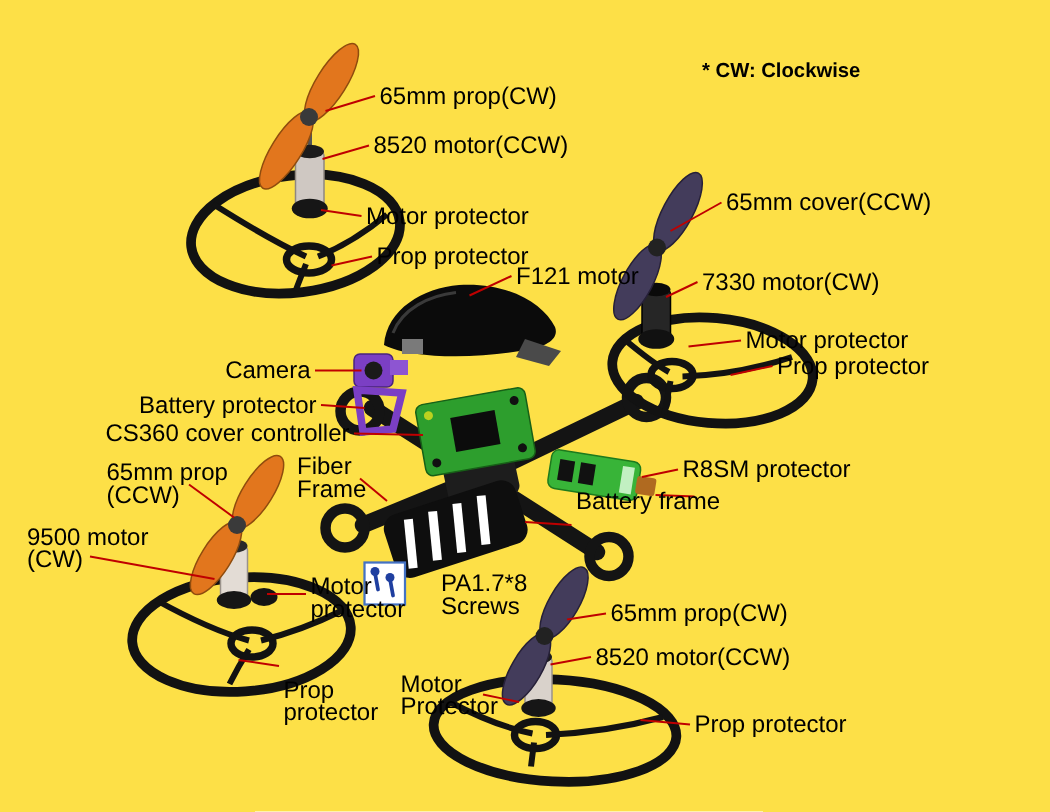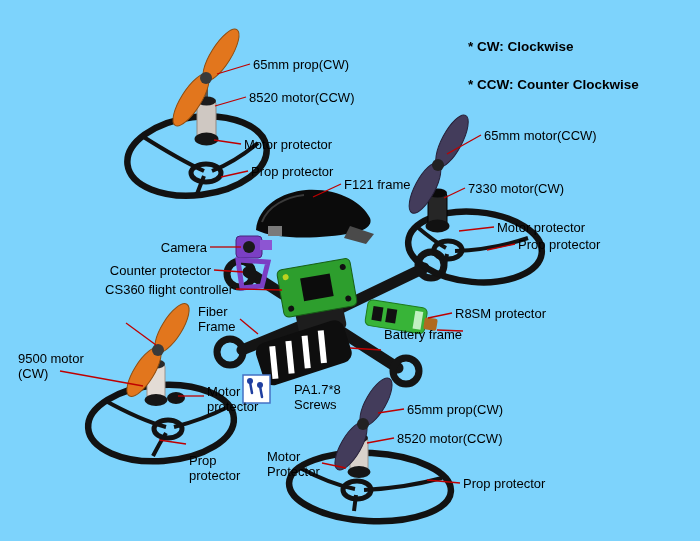--- a/index.html
+++ b/index.html
@@ -1,19 +1,19 @@
 <!DOCTYPE html>
 <html><head>
 <meta charset="utf-8">
 <style>
   html,body{margin:0;padding:0;background:#ffffff;}
-  .stage{position:relative;width:700px;height:541px;background:#7dd3fc;
+  .stage{position:relative;width:700px;height:541px;background:#fde047;
          font-family:"Liberation Sans",sans-serif;overflow:hidden;}
   .stage > svg{position:absolute;left:0;top:0;}
-  .lbl{position:absolute;font-size:13px;line-height:15px;color:#000;white-space:pre-line;}
+  .lbl{position:absolute;font-size:16px;line-height:15px;color:#000;white-space:pre-line;}
   .lbl.right{}
   .legend{position:absolute;left:468px;top:18px;font-size:13.5px;line-height:19px;
           font-weight:bold;color:#000;white-space:pre-line;}
 </style>
 </head>
 <body>
 
 <div class="stage">
 
   <svg width="700" height="541" viewBox="0 0 700 541">
@@ -187,39 +187,40 @@
       <line x1="186" y1="444" x2="159" y2="440"></line>
       <line x1="404" y1="409" x2="378" y2="413"></line>
       <line x1="394" y1="438" x2="367" y2="443"></line>
       <line x1="322" y1="463" x2="346" y2="468"></line>
       <line x1="460" y1="483" x2="427" y2="480"></line>
     </g>
   </svg>
 
   <div class="legend">
     <div>* CW: Clockwise</div>
-    <div>* CCW: Counter Clockwise</div>
   </div>
 
   <div class="lbl" style="left:253px;top:57px">65mm prop(CW)</div>
   <div class="lbl" style="left:249px;top:90px">8520 motor(CCW)</div>
   <div class="lbl" style="left:244px;top:137px">Motor protector</div>
   <div class="lbl" style="left:251px;top:164px">Prop protector</div>
-  <div class="lbl" style="left:344px;top:177px">F121 frame</div>
-  <div class="lbl" style="left:484px;top:128px">65mm motor(CCW)</div>
+  <div class="lbl" style="left:344px;top:177px">F121 motor</div>
+  <div class="lbl" style="left:484px;top:128px">65mm cover(CCW)</div>
   <div class="lbl" style="left:468px;top:181px">7330 motor(CW)</div>
   <div class="lbl" style="left:497px;top:220px">Motor protector</div>
   <div class="lbl" style="left:518px;top:237px">Prop protector</div>
   <div class="lbl right" style="right:493px;top:240px">Camera</div>
-  <div class="lbl right" style="right:489px;top:263px">Counter protector</div>
-  <div class="lbl right" style="right:467px;top:282px">CS360 flight controller</div>
+  <div class="lbl right" style="right:489px;top:263px">Battery protector</div>
+  <div class="lbl right" style="right:467px;top:282px">CS360 cover controller</div>
   <div class="lbl" style="left:198px;top:304px">Fiber
 Frame</div>
   <div class="lbl" style="left:455px;top:306px">R8SM protector</div>
   <div class="lbl" style="left:384px;top:327px">Battery frame</div>
+  <div class="lbl" style="left:71px;top:308px">65mm prop
+(CCW)</div>
   <div class="lbl" style="left:18px;top:351px">9500 motor
 (CW)</div>
   <div class="lbl" style="left:207px;top:384px">Motor
 protector</div>
   <div class="lbl" style="left:294px;top:382px">PA1.7*8
 Screws</div>
   <div class="lbl" style="left:189px;top:453px">Prop
 protector</div>
   <div class="lbl" style="left:407px;top:402px">65mm prop(CW)</div>
   <div class="lbl" style="left:397px;top:431px">8520 motor(CCW)</div>

